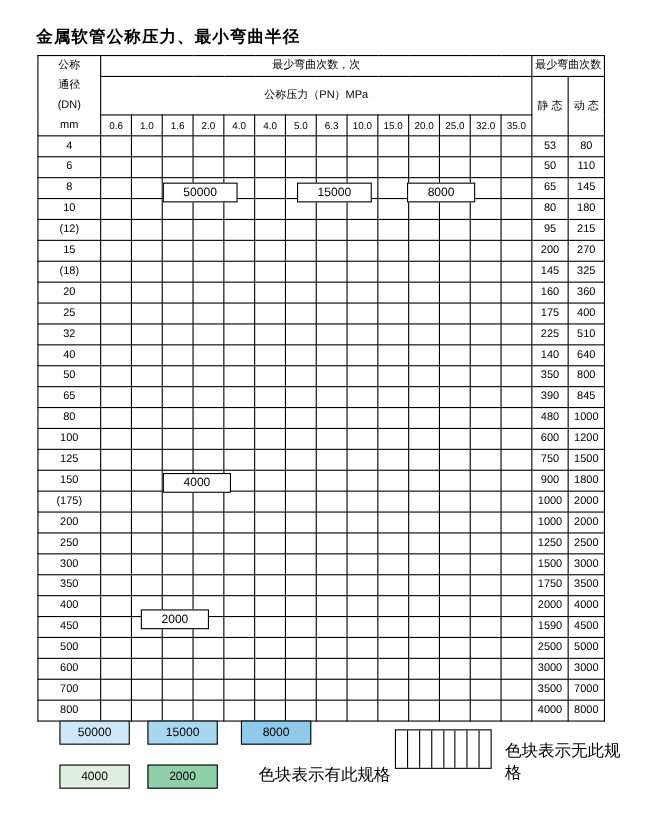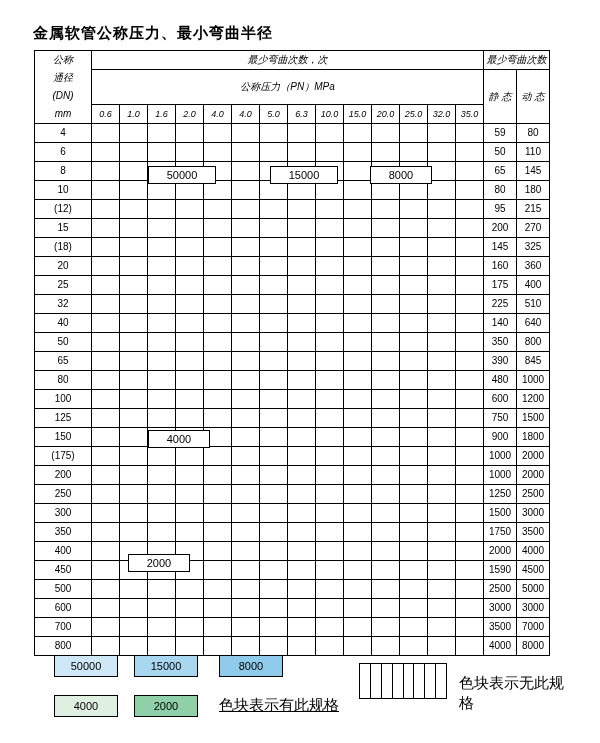--- a/index.html
+++ b/index.html
@@ -26,21 +26,21 @@
   table.main td,table.main th{
     border:1px solid #000;
     padding:0;margin:0;
     text-align:center;
     vertical-align:middle;
     font-weight:normal;
     height:18px;
     line-height:18px;
     background:#fff;
   }
-  .hdr{background:#dff0f9;font-size:10px;font-style:italic;}
+  .hdr{background:#dff0f9;font-size:10px;}
   .hdr-dn{width:56px;}
   .pn{width:27px;font-size:9px;}
   .rad{width:32px;font-size:10px;}
   .dncell{width:56px;background:#dff0f9;font-size:10px;}
 
   
   .c50000{background:#cfe8f7;}
   .c15000{background:#a9d7f0;}
   .c8000 {background:#8fcaea;}
   .c4000 {background:#dff0e2;}
@@ -125,21 +125,21 @@
           <td class="pn c50000"></td>
           <td class="pn c15000"></td>
           <td class="pn c15000"></td>
           <td class="pn c15000"></td>
           <td class="pn c15000"></td>
           <td class="pn c8000"></td>
           <td class="pn c8000"></td>
           <td class="pn c8000"></td>
           <td class="pn c8000"></td>
           <td class="pn c8000"></td>
-          <td class="rad">59</td>
+          <td class="rad">53</td>
           <td class="rad">80</td>
         </tr>
         <tr>
           <td class="dncell">6</td>
           <td class="pn c50000"></td>
           <td class="pn c50000"></td>
           <td class="pn c50000"></td>
           <td class="pn c50000"></td>
           <td class="pn c50000"></td>
           <td class="pn c15000"></td>
@@ -658,21 +658,21 @@
       <div class="flabel" style="left: 148px; top: 414px; width: 60px;">4000</div>
       <div class="flabel" style="left: 128px; top: 538px; width: 60px;">2000</div>
     </div>
 
   <div class="legend">
     <div class="lg-box c50000" style="left:20px;top:4px;">50000</div>
     <div class="lg-box c15000" style="left:100px;top:4px;">15000</div>
     <div class="lg-box c8000" style="left:185px;top:4px;">8000</div>
     <div class="lg-box c4000" style="left:20px;top:44px;">4000</div>
     <div class="lg-box c2000" style="left:100px;top:44px;">2000</div>
-    <div class="lg-text" style="left:185px;top:44px;text-decoration:underline;">色块表示有此规格</div>
+    <div class="lg-text" style="left:201px;top:44px;">色块表示有此规格</div>
     <div class="lg-grid" style="left:325px;top:12px;">
       <span></span>
         <span></span>
         <span></span>
         <span></span>
         <span></span>
         <span></span>
         <span></span>
         <span></span>
     </div>

